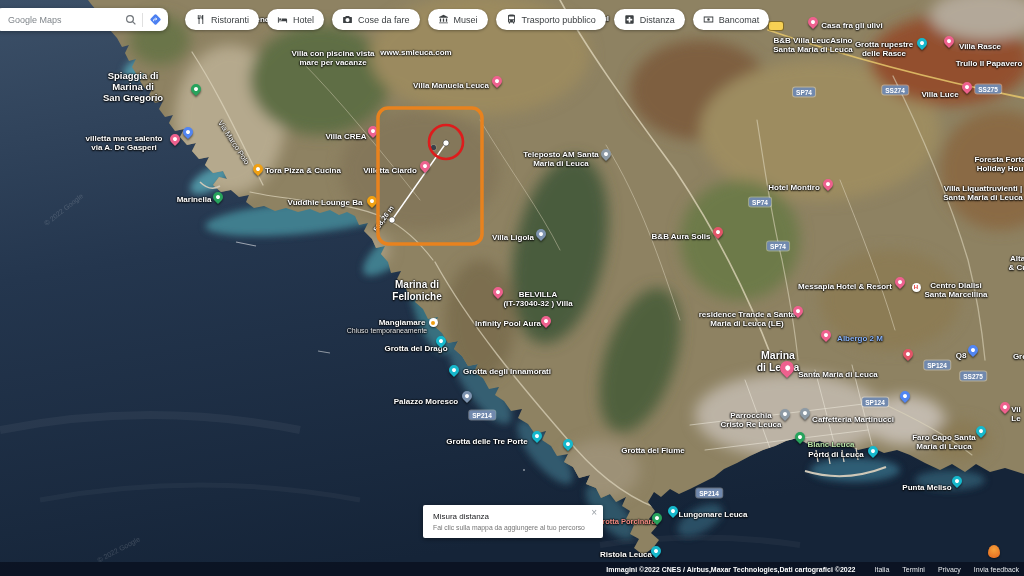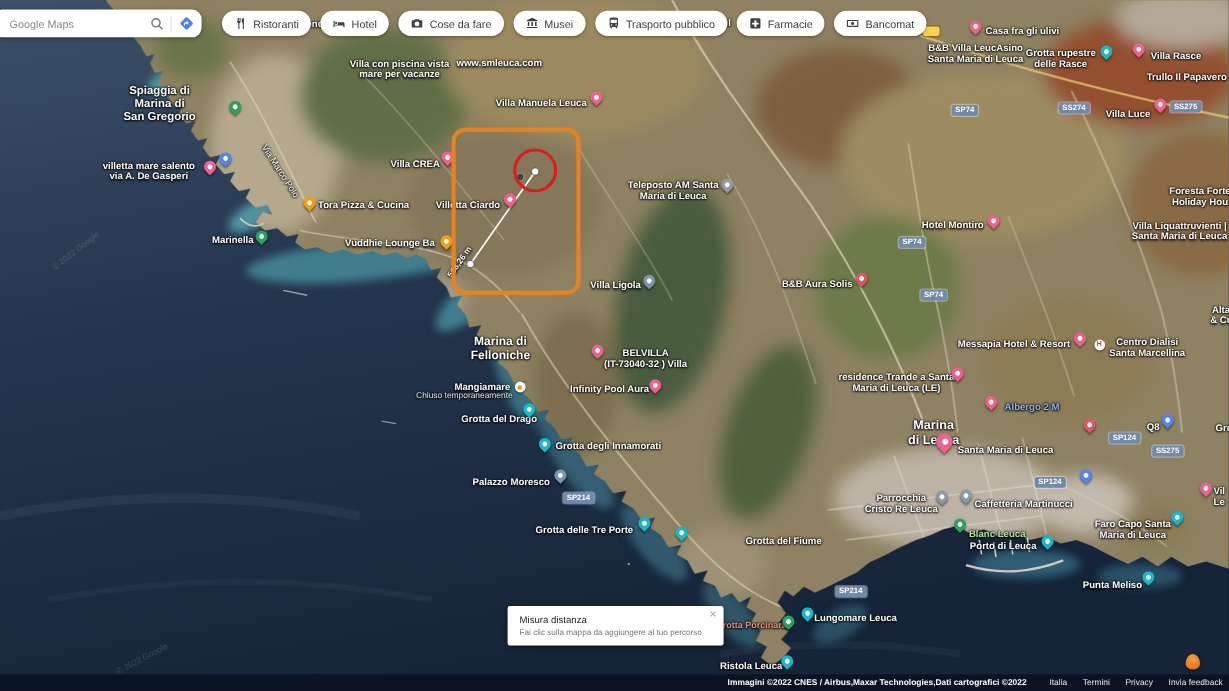--- a/index.html
+++ b/index.html
@@ -537,21 +537,21 @@
     <button class="chip">
       <svg width="11" height="11" viewBox="0 0 12 12">
           <path fill="#3c4043" d="M2.2 1.6C2.2 1 3.9.6 6 .6s3.8.4 3.8 1v6.6c0 .5-.3.9-.8 1v.7a.65.65 0 01-1.3 0v-.6H4.3v.6a.65.65 0 01-1.3 0v-.7c-.5-.1-.8-.5-.8-1V1.6zm1 1V5.6h5.6V2.6H3.2zm.7 5.6a.7.7 0 100-1.4.7.7 0 000 1.4zm4.2 0a.7.7 0 100-1.4.7.7 0 000 1.4z"></path>
         </svg>
       <span>Trasporto pubblico</span>
     </button>
     <button class="chip">
       <svg width="11" height="11" viewBox="0 0 12 12">
           <path fill="#3c4043" fill-rule="evenodd" d="M2.4 1.4A1 1 0 001.4 2.4v7.2a1 1 0 001 1h7.2a1 1 0 001-1V2.4a1 1 0 00-1-1H2.4zm2.7 1.8h1.8v2.1H9v1.8H6.9v2.1H5.1V7.1H3V5.3h2.1V3.2z"></path>
         </svg>
-      <span>Farmacie</span>
+      <span>Distanza</span>
     </button>
     <button class="chip">
       <svg width="11" height="11" viewBox="0 0 12 12">
           <path fill="#3c4043" fill-rule="evenodd" d="M.8 2.8h10.4v6.4H.8V2.8zm1 1v4.4h8.4V3.8H1.8zM6 4.6a1.4 1.4 0 110 2.8 1.4 1.4 0 010-2.8z"></path>
         </svg>
       <span>Bancomat</span>
     </button>
   </div>
 
   <div class="dialog">

